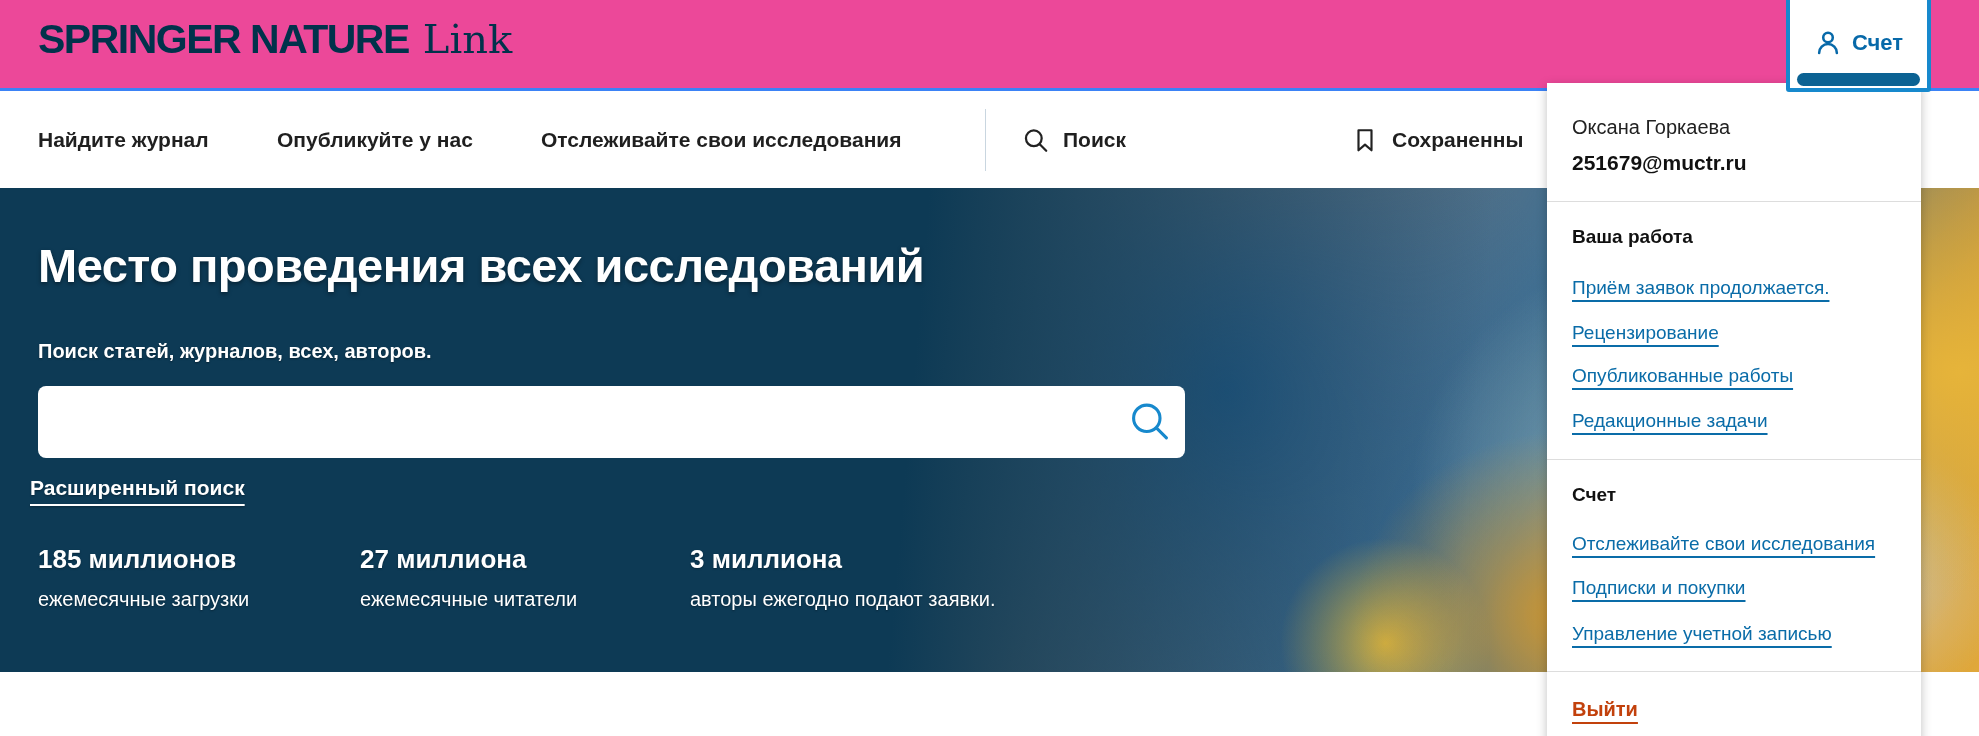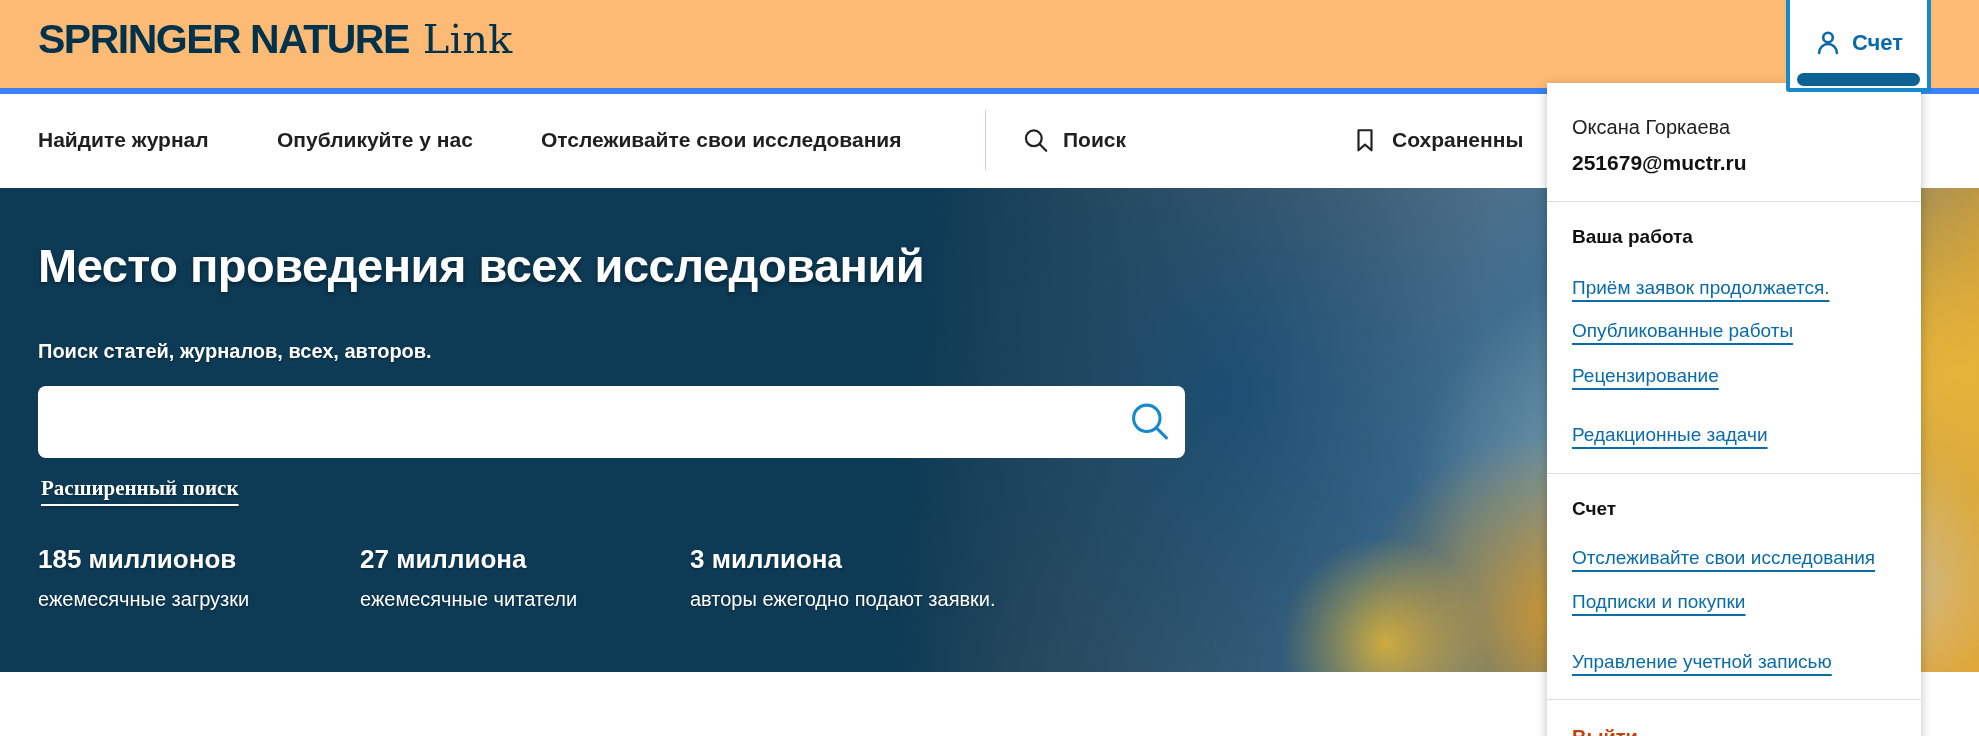--- a/index.html
+++ b/index.html
@@ -1,22 +1,22 @@
 <!DOCTYPE html>
 <html><head>
 <meta charset="utf-8">
 <style>
   html,body{margin:0;padding:0;background:#fff;}
   .screen{
     position:relative;width:1979px;height:736px;overflow:hidden;
     font-family:"Liberation Sans",sans-serif;background:#fff;color:#222;
   }
   
-  .header{position:absolute;top:0;left:0;right:0;height:88px;background:#fdba74;
-    border-bottom:6px solid #3b82f6;z-index:30;}
+  .header{position:absolute;top:0;left:0;right:0;height:88px;background:#ec4899;
+    border-bottom:3px solid #3b82f6;z-index:30;}
   .logo{position:absolute;left:38px;top:16px;display:flex;align-items:baseline;cursor:pointer;}
   .logo-primary{font-size:41px;font-weight:bold;letter-spacing:-1.5px;color:#01324b;}
   .logo-secondary{font-family:"DejaVu Serif",serif;font-size:40px;font-weight:400;
     color:#01324b;margin-left:14px;}
   .account-btn{position:absolute;left:1786px;top:-6px;width:137px;height:90px;
     background:#fff;border:4px solid #1789cd;border-radius:3px;z-index:40;
     display:flex;align-items:center;justify-content:center;gap:10px;
     color:#0769a9;font-weight:bold;font-size:22px;cursor:pointer;}
   .account-btn .indicator{position:absolute;left:7px;right:7px;bottom:2px;height:13px;
     border-radius:8px;background:#0b6293;}
@@ -48,38 +48,38 @@
   .hero-content{position:absolute;inset:0;z-index:5;}
   .hero-title{position:absolute;left:38px;top:50px;font-size:47px;font-weight:bold;
     color:#fff;letter-spacing:-0.5px;text-shadow:0 2px 4px rgba(0,0,0,.4);white-space:nowrap;}
   .hero-caption{position:absolute;left:38px;top:152px;font-size:20px;font-weight:bold;
     color:#fff;text-shadow:0 1px 2px rgba(0,0,0,.4);}
   .search-wrap{position:absolute;left:38px;top:198px;width:1147px;height:72px;}
   .search-input{width:100%;height:100%;box-sizing:border-box;border:none;border-radius:8px;
     background:#fff;padding:0 76px 0 22px;font-size:22px;font-family:inherit;outline:none;}
   .search-submit{position:absolute;right:10px;top:50%;transform:translateY(-50%);
     background:none;border:none;padding:4px;cursor:pointer;}
-  .adv-link{position:absolute;left:41px;top:288px;font-size:21px;font-weight:bold;color:#fff;
+  .adv-link{position:absolute;left:30px;top:288px;font-size:21px;font-weight:bold;color:#fff;
     text-decoration:underline;text-decoration-thickness:2px;text-underline-offset:9px;
-    cursor:pointer;text-shadow:0 1px 2px rgba(0,0,0,.35);font-family:Liberation Serif, serif;}
+    cursor:pointer;text-shadow:0 1px 2px rgba(0,0,0,.35);}
   .stat{position:absolute;top:356px;color:#fff;}
   .stat-value{font-size:26px;font-weight:bold;margin-bottom:13px;text-shadow:0 1px 2px rgba(0,0,0,.35);}
   .stat-caption{font-size:20px;font-weight:400;text-shadow:0 1px 2px rgba(0,0,0,.35);}
   .stat1{left:38px}.stat2{left:360px}.stat3{left:690px}
   
   .menu{position:absolute;left:1547px;top:83px;width:374px;height:700px;background:#fff;
     z-index:35;box-shadow:0 3px 10px rgba(0,0,0,.25);box-sizing:border-box;
     padding:32px 25px 0 25px;}
   .menu-user-name{font-size:20px;color:#222;line-height:1.2;}
   .menu-user-email{font-size:21px;font-weight:bold;color:#111;margin-top:11px;line-height:1.2;}
   .menu-divider{height:1px;background:#ddd;margin:26px -25px 0 -25px;}
   .menu-heading{font-size:19px;font-weight:bold;color:#111;margin-top:24px;line-height:1.2;}
   .menu-link{display:inline-block;font-size:19px;color:#0a6ca8;line-height:1.2;cursor:pointer;
     text-decoration:underline;text-decoration-thickness:2px;text-underline-offset:6px;}
-  .mt28{margin-top:28px}.mt20{margin-top:20px}.mt22{margin-top:22px}.mt19{margin-top:37px}
+  .mt28{margin-top:28px}.mt20{margin-top:20px}.mt22{margin-top:22px}.mt19{margin-top:23px}
   .mt26{margin-top:26px}.mt21{margin-top:21px}
   .menu-signout{display:inline-block;margin-top:26px;font-size:20px;font-weight:bold;
     color:#c2410c;text-decoration:underline;text-decoration-thickness:2px;
     text-underline-offset:6px;cursor:pointer;}
   .block{display:block;}
 </style>
 </head>
 <body>
 
 <div class="screen">
@@ -161,22 +161,22 @@
   </div>
 
   <div class="menu">
     <div class="menu-user-name">Оксана Горкаева</div>
     <div class="menu-user-email">251679@muctr.ru</div>
 
     <div class="menu-divider"></div>
 
     <div class="menu-heading">Ваша работа</div>
     <span class="menu-link block mt28">Приём заявок продолжается.</span>
+    <span class="menu-link block mt22">Рецензирование</span>
     <span class="menu-link block mt20">Опубликованные работы</span>
-    <span class="menu-link block mt22">Рецензирование</span>
     <span class="menu-link block mt19">Редакционные задачи</span>
 
     <div class="menu-divider"></div>
 
     <div class="menu-heading">Счет</div>
     <span class="menu-link block mt26">Отслеживайте свои исследования</span>
     <span class="menu-link block mt21">Подписки и покупки</span>
     <span class="menu-link block mt19">Управление учетной записью</span>
 
     <div class="menu-divider"></div>

